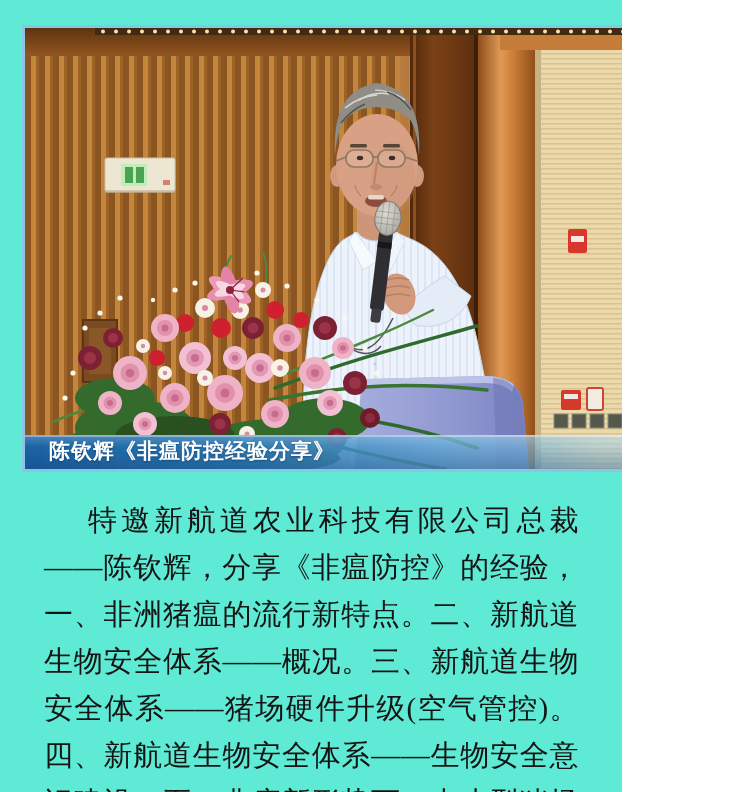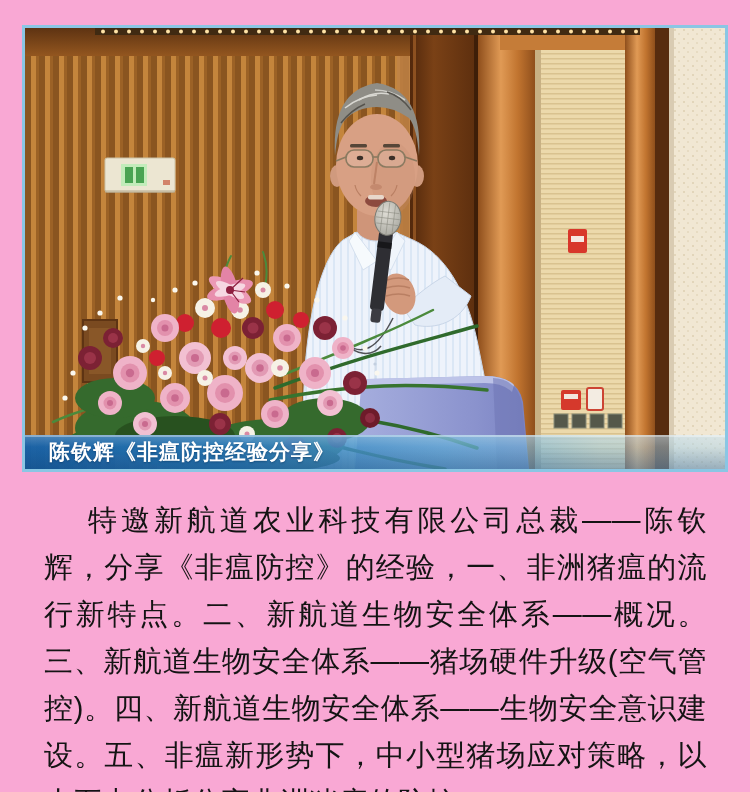--- a/index.html
+++ b/index.html
@@ -1,21 +1,21 @@
 <!DOCTYPE html>
 <html><head>
 <meta charset="utf-8">
 <style>
   html,body{margin:0;padding:0;background:#ffffff;}
   .page{
     position:relative;
-    width:750px;height:792px;
-    background:#f9a8d4;
+    width:622px;height:792px;
+    background:#5eead4;
     overflow:hidden;
-    font-family:Liberation Sans, sans-serif;
+    font-family:Liberation Serif, serif;
   }
   .photo-frame{
     position:absolute;left:22px;top:25px;
     width:706px;height:447px;
     margin:0;
     border:3px solid #8ac6e4;
     box-sizing:border-box;
     overflow:hidden;
     background:#b2732f;
   }

